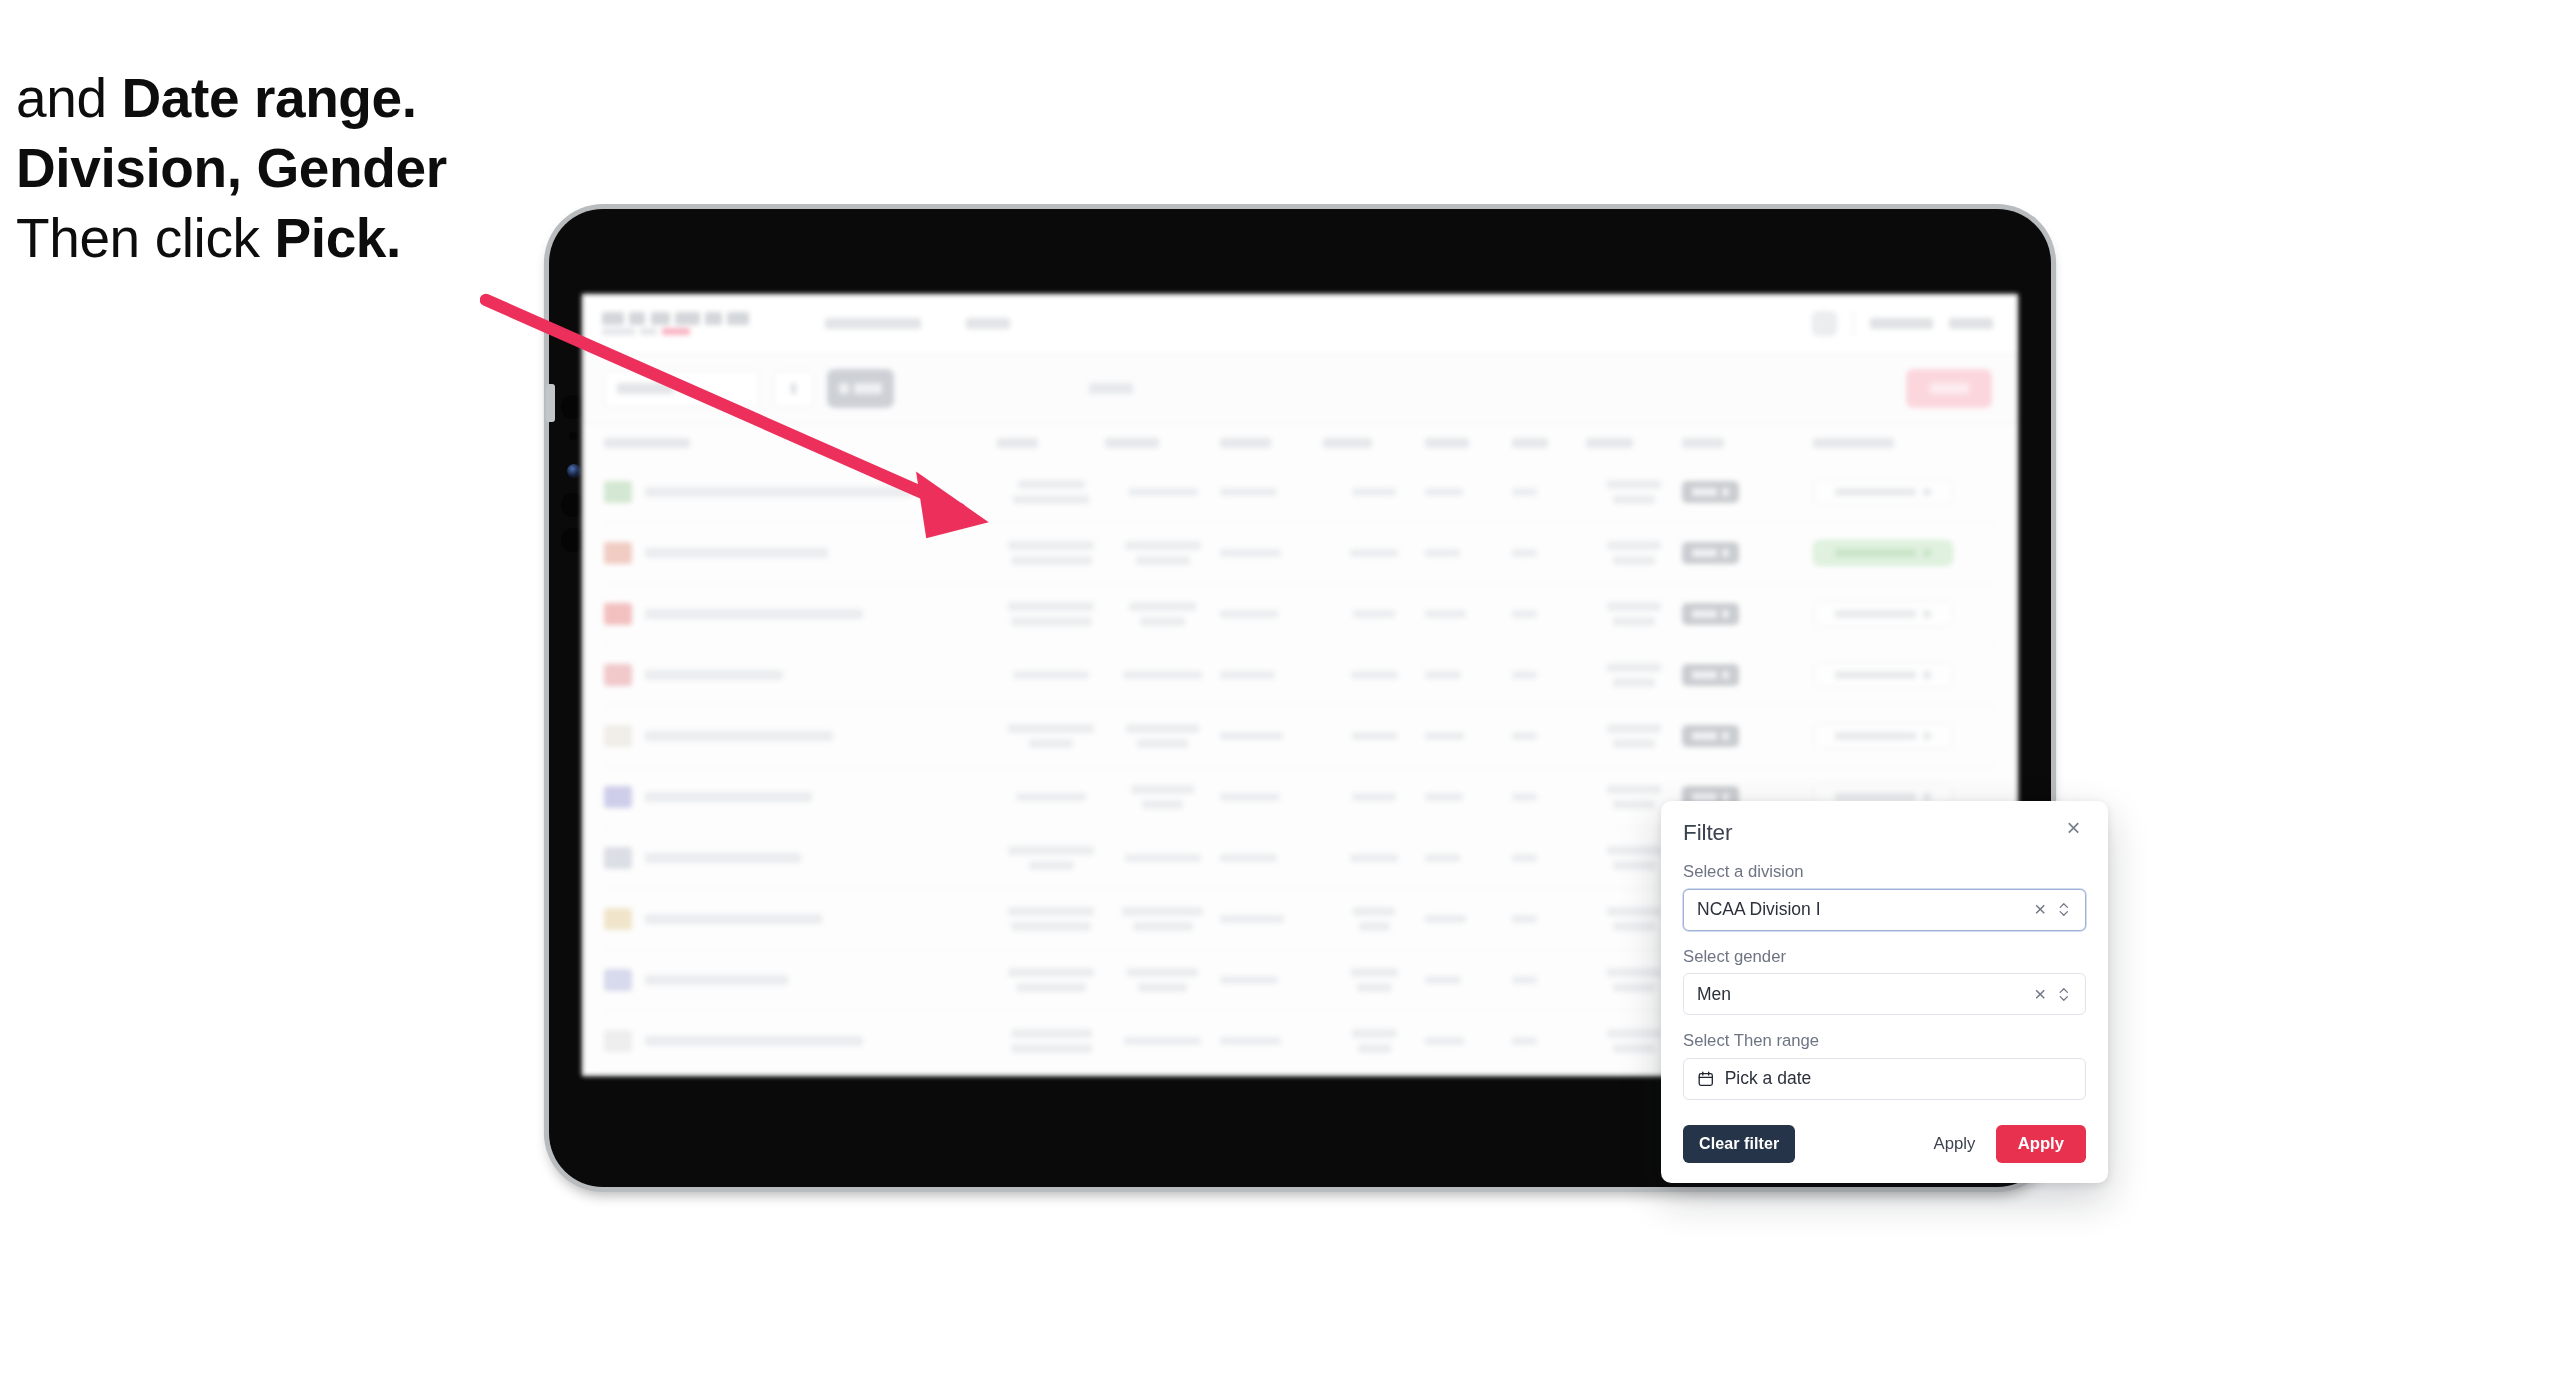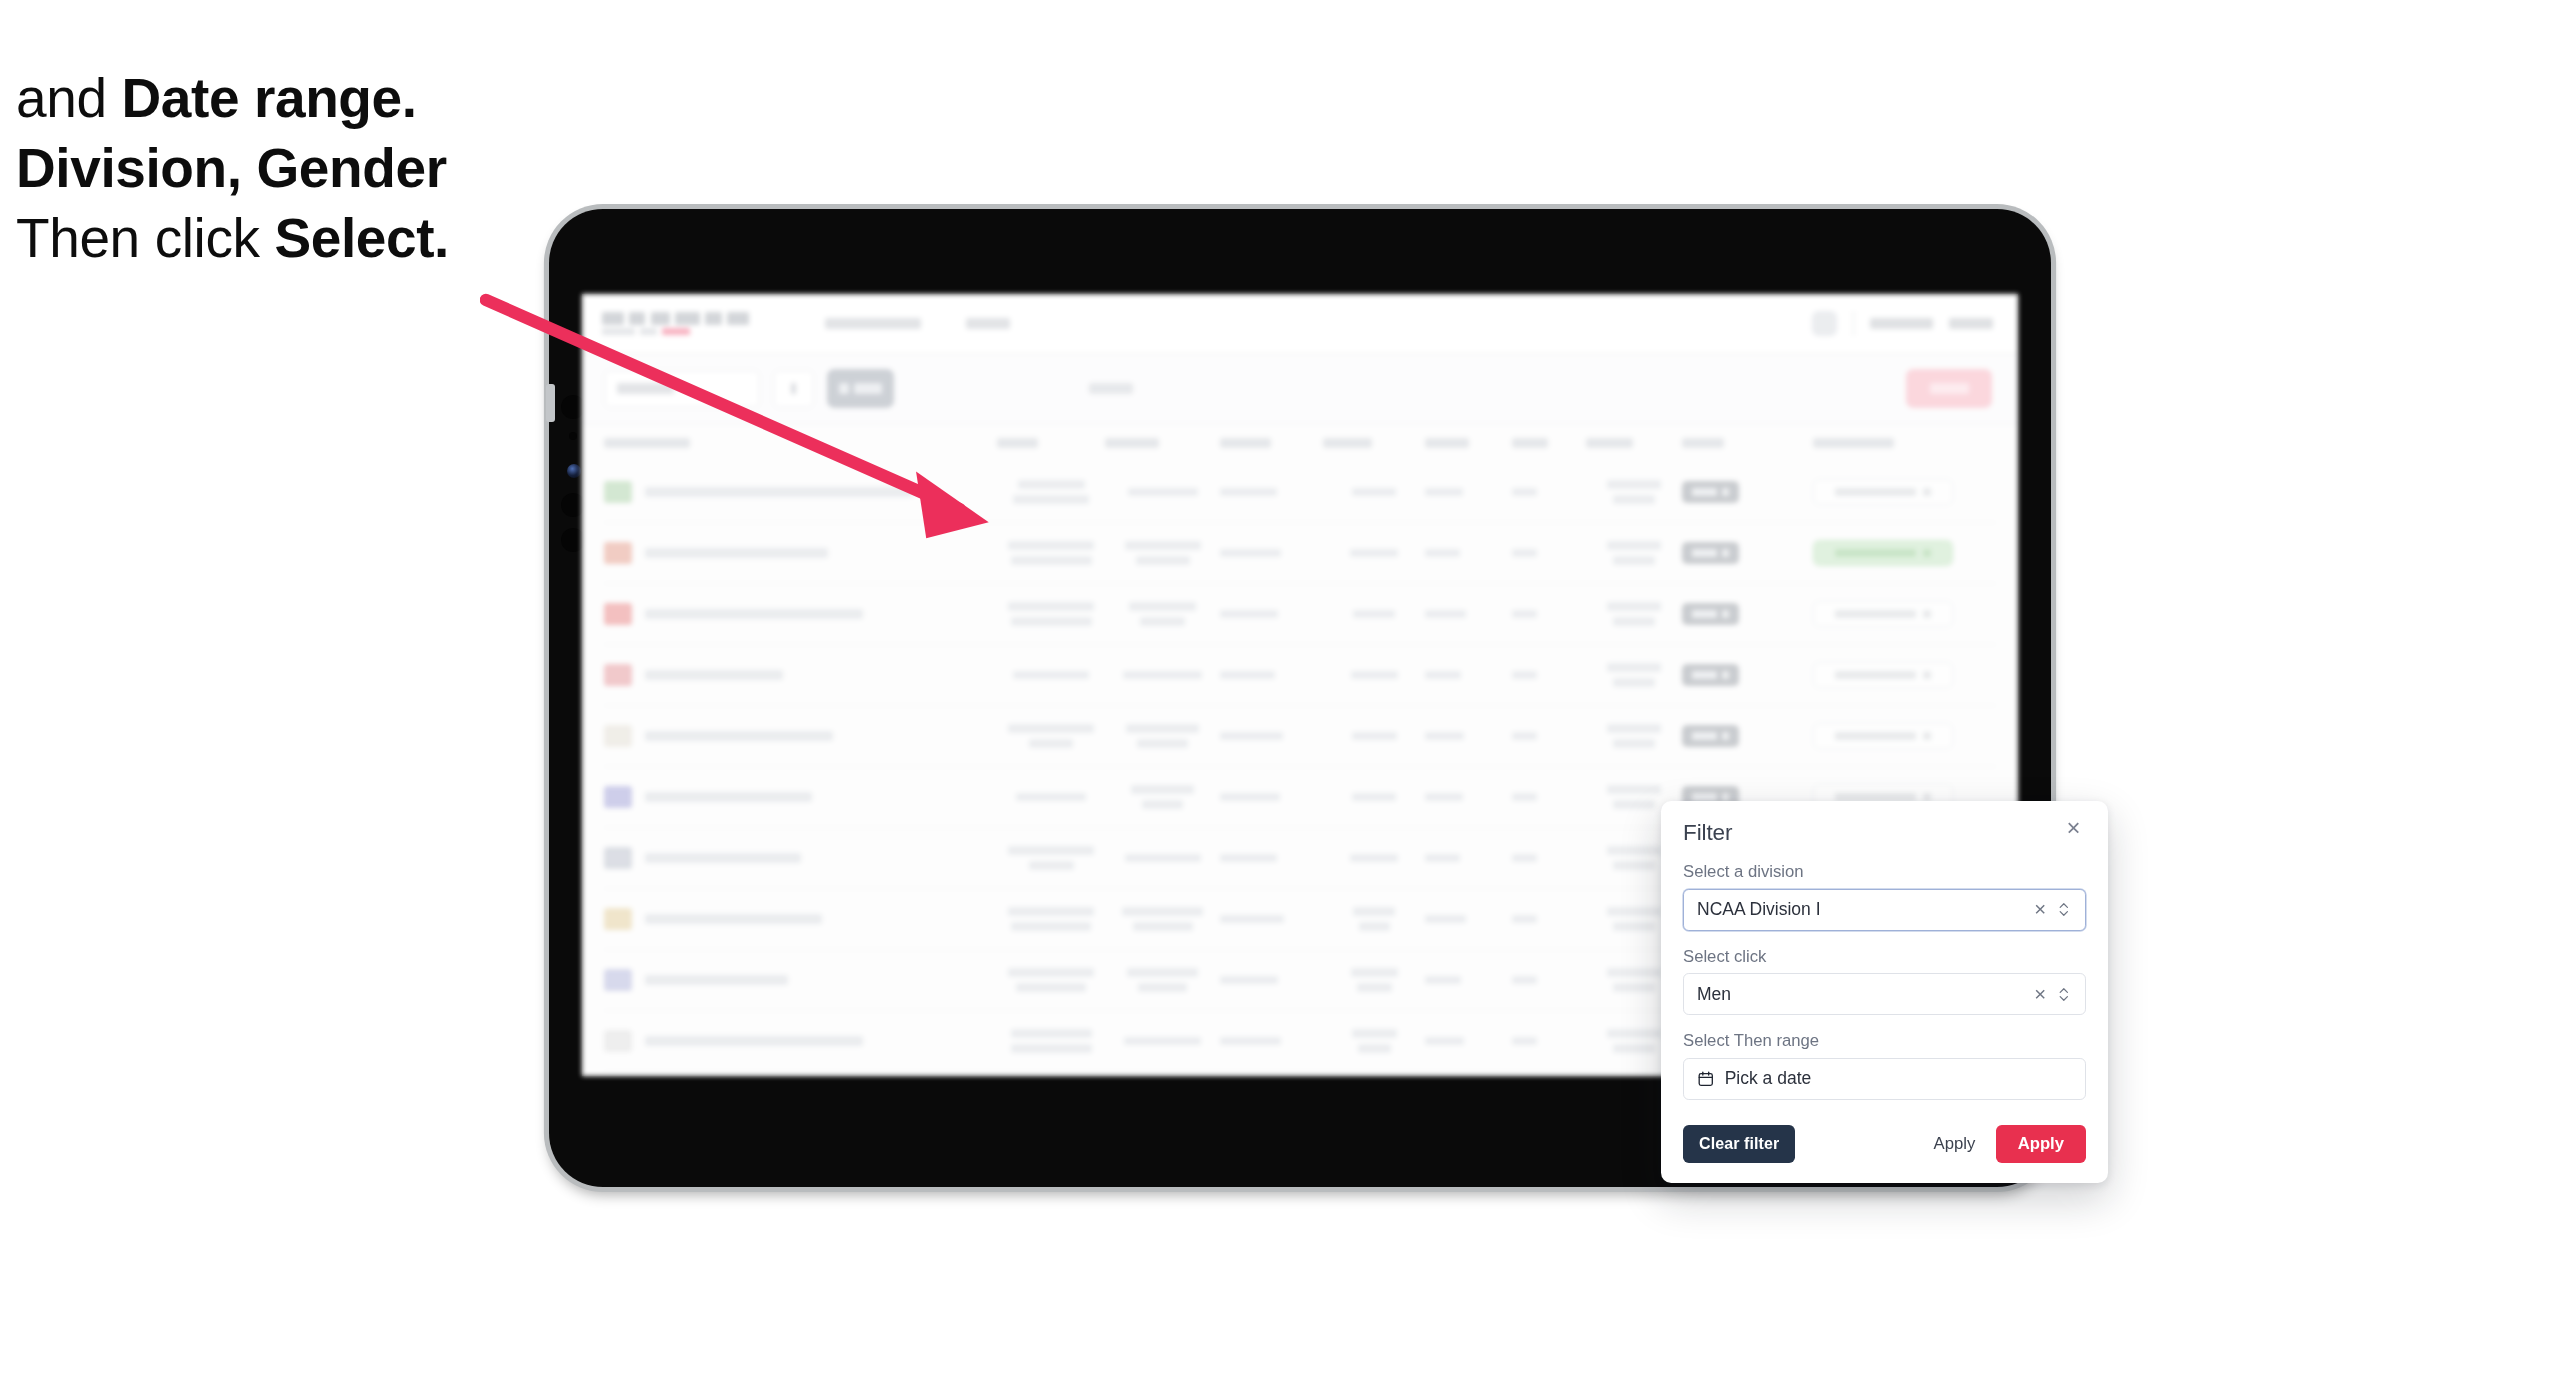--- a/index.html
+++ b/index.html
@@ -192,21 +192,21 @@
   .foot-spacer { flex:1; }
 </style>
 </head>
 <body>
 
 <div id="stage">
 
   <div id="caption">
     <div class="line"><span>and </span><b>Date range.</b></div>
     <div class="line"><b>Division, Gender</b></div>
-    <div class="line"><span>Then click </span><b>Select.</b></div>
+    <div class="line"><span>Then click </span><b>Pick.</b></div>
   </div>
 
   <div id="tablet">
     <div class="bezel-btn" style="left:-2.9px; top:175px; width:8.7px; height:38px; border-radius:2.9px; background:#c3c6c9;"></div>
     <div class="bezel-btn" style="left:11.6px; top:186px; width:24px; height:24px;"></div>
     <div class="bezel-btn" style="left:19.6px; top:223px; width:8px; height:8px;"></div>
     <div class="sensor-cam" style="left:17.5px; top:255px; width:14px; height:14px;"></div>
     <div class="bezel-btn" style="left:11.6px; top:284px; width:24px; height:24px;"></div>
     <div class="bezel-btn" style="left:11.6px; top:319px; width:24px; height:24px;"></div>
 
@@ -729,21 +729,21 @@
             <div class="ic chev">
               <svg width="11.6" height="19" viewBox="0 0 16 26" fill="none" stroke="#6f7684" stroke-width="1.7" stroke-linecap="round" stroke-linejoin="round">
                   <path d="M3 10l5-5 5 5"></path>
                   <path d="M3 16l5 5 5-5"></path>
                 </svg>
             </div>
           </div>
         </div>
 
         <div class="field">
-          <div class="field-label">Select click</div>
+          <div class="field-label">Select gender</div>
           <div class="ctrl">
             <div class="val">Men</div>
             <div class="spacer"></div>
             <div class="ic clear">×</div>
             <div class="ic chev">
               <svg width="11.6" height="19" viewBox="0 0 16 26" fill="none" stroke="#6f7684" stroke-width="1.7" stroke-linecap="round" stroke-linejoin="round">
                   <path d="M3 10l5-5 5 5"></path>
                   <path d="M3 16l5 5 5-5"></path>
                 </svg>
             </div>

